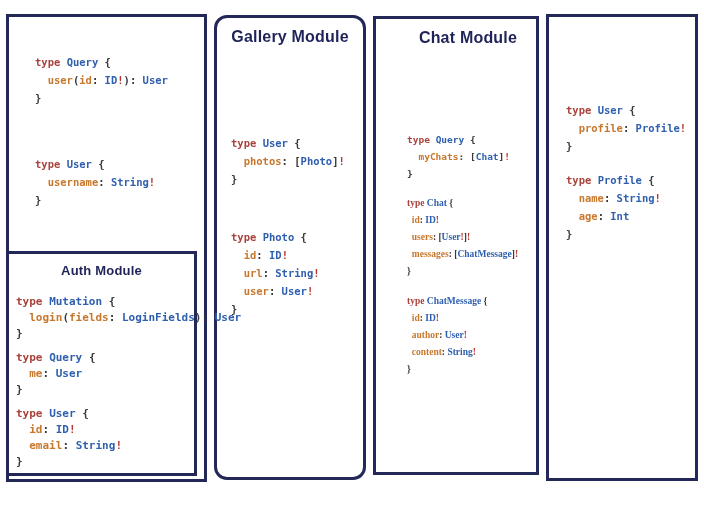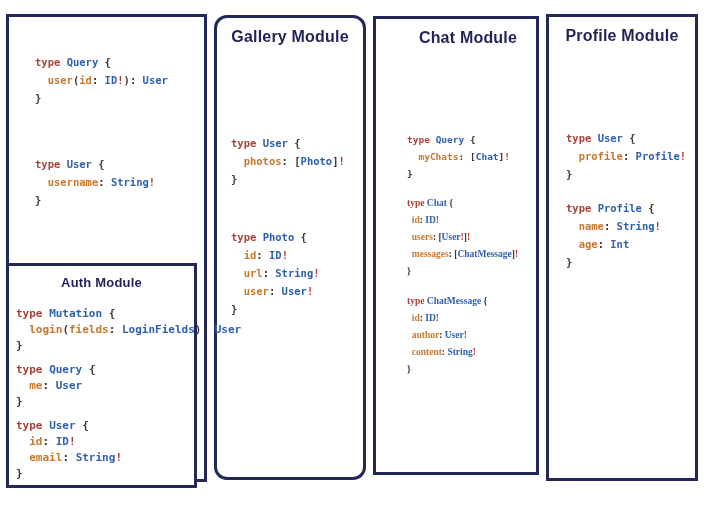--- a/index.html
+++ b/index.html
@@ -22,21 +22,21 @@
   .panel{
     position:absolute;
     box-sizing:border-box;
     background:#ffffff;
     border:3px solid var(--c-border);
   }
   .m-user   {left:6px;  top:14px;  width:201px; height:468px;}
   .m-gallery{left:214px; top:15px; width:152px; height:465px;border-radius:13px;}
   .m-chat   {left:373px; top:16px; width:166px; height:459px;padding-left:24px;}
   .m-profile{left:546px; top:14px; width:152px; height:467px;}
-  .m-auth   {left:6px;  top:263px; width:191px; height:225px; z-index:2;}
+  .m-auth   {left:6px;  top:251px; width:191px; height:225px; z-index:2;}
 
   .title{
     margin:10px 4px 0;
     text-align:center;
     font-weight:bold;
     font-size:16px;
     line-height:18px;
     color:var(--c-title);
     letter-spacing:0.2px;
   }
@@ -77,20 +77,19 @@
   <h2 class="title">Gallery Module</h2>
   <div class="code"><div class="block"><div class="line"><span class="tk-kw">type</span><span> </span><span class="tk-tn">User</span><span> </span><span class="tk-pu">{</span></div><div class="line"><span>  </span><span class="tk-fd">photos</span><span class="tk-pu">:</span><span> </span><span class="tk-pu">[</span><span class="tk-tn">Photo</span><span class="tk-pu">]</span><span class="tk-bg">!</span></div><div class="line"><span class="tk-pu">}</span></div></div><div class="block"><div class="line"><span class="tk-kw">type</span><span> </span><span class="tk-tn">Photo</span><span> </span><span class="tk-pu">{</span></div><div class="line"><span>  </span><span class="tk-fd">id</span><span class="tk-pu">:</span><span> </span><span class="tk-tn">ID</span><span class="tk-bg">!</span></div><div class="line"><span>  </span><span class="tk-fd">url</span><span class="tk-pu">:</span><span> </span><span class="tk-tn">String</span><span class="tk-bg">!</span></div><div class="line"><span>  </span><span class="tk-fd">user</span><span class="tk-pu">:</span><span> </span><span class="tk-tn">User</span><span class="tk-bg">!</span></div><div class="line"><span class="tk-pu">}</span></div></div></div>
 </section>
 
 <section class="panel m-chat">
   <h2 class="title">Chat Module</h2>
   <div class="code"><div class="block"><div class="line"><span class="tk-kw">type</span><span> </span><span class="tk-tn">Query</span><span> </span><span class="tk-pu">{</span></div><div class="line"><span>  </span><span class="tk-fd">myChats</span><span class="tk-pu">:</span><span> </span><span class="tk-pu">[</span><span class="tk-tn">Chat</span><span class="tk-pu">]</span><span class="tk-bg">!</span></div><div class="line"><span class="tk-pu">}</span></div></div><div class="block"><div class="line"><span class="tk-kw">type</span><span> </span><span class="tk-tn">Chat</span><span> </span><span class="tk-pu">{</span></div><div class="line"><span>  </span><span class="tk-fd">id</span><span class="tk-pu">:</span><span> </span><span class="tk-tn">ID</span><span class="tk-bg">!</span></div><div class="line"><span>  </span><span class="tk-fd">users</span><span class="tk-pu">:</span><span> </span><span class="tk-pu">[</span><span class="tk-tn">User</span><span class="tk-bg">!</span><span class="tk-pu">]</span><span class="tk-bg">!</span></div><div class="line"><span>  </span><span class="tk-fd">messages</span><span class="tk-pu">:</span><span> </span><span class="tk-pu">[</span><span class="tk-tn">ChatMessage</span><span class="tk-pu">]</span><span class="tk-bg">!</span></div><div class="line"><span class="tk-pu">}</span></div></div><div class="block"><div class="line"><span class="tk-kw">type</span><span> </span><span class="tk-tn">ChatMessage</span><span> </span><span class="tk-pu">{</span></div><div class="line"><span>  </span><span class="tk-fd">id</span><span class="tk-pu">:</span><span> </span><span class="tk-tn">ID</span><span class="tk-bg">!</span></div><div class="line"><span>  </span><span class="tk-fd">author</span><span class="tk-pu">:</span><span> </span><span class="tk-tn">User</span><span class="tk-bg">!</span></div><div class="line"><span>  </span><span class="tk-fd">content</span><span class="tk-pu">:</span><span> </span><span class="tk-tn">String</span><span class="tk-bg">!</span></div><div class="line"><span class="tk-pu">}</span></div></div></div>
 </section>
 
 <section class="panel m-profile">
-  <h2 class="title">Profile Module</h2>
   <div class="code"><div class="block"><div class="line"><span class="tk-kw">type</span><span> </span><span class="tk-tn">User</span><span> </span><span class="tk-pu">{</span></div><div class="line"><span>  </span><span class="tk-fd">profile</span><span class="tk-pu">:</span><span> </span><span class="tk-tn">Profile</span><span class="tk-bg">!</span></div><div class="line"><span class="tk-pu">}</span></div></div><div class="block"><div class="line"><span class="tk-kw">type</span><span> </span><span class="tk-tn">Profile</span><span> </span><span class="tk-pu">{</span></div><div class="line"><span>  </span><span class="tk-fd">name</span><span class="tk-pu">:</span><span> </span><span class="tk-tn">String</span><span class="tk-bg">!</span></div><div class="line"><span>  </span><span class="tk-fd">age</span><span class="tk-pu">:</span><span> </span><span class="tk-tn">Int</span></div><div class="line"><span class="tk-pu">}</span></div></div></div>
 </section>
 
 <section class="panel m-auth">
   <h2 class="title">Auth Module</h2>
   <div class="code"><div class="block"><div class="line"><span class="tk-kw">type</span><span> </span><span class="tk-tn">Mutation</span><span> </span><span class="tk-pu">{</span></div><div class="line"><span>  </span><span class="tk-fd">login</span><span class="tk-pu">(</span><span class="tk-fd">fields</span><span class="tk-pu">:</span><span> </span><span class="tk-tn">LoginFields</span><span class="tk-pu">)</span><span class="tk-pu">:</span><span> </span><span class="tk-tn">User</span></div><div class="line"><span class="tk-pu">}</span></div></div><div class="block"><div class="line"><span class="tk-kw">type</span><span> </span><span class="tk-tn">Query</span><span> </span><span class="tk-pu">{</span></div><div class="line"><span>  </span><span class="tk-fd">me</span><span class="tk-pu">:</span><span> </span><span class="tk-tn">User</span></div><div class="line"><span class="tk-pu">}</span></div></div><div class="block"><div class="line"><span class="tk-kw">type</span><span> </span><span class="tk-tn">User</span><span> </span><span class="tk-pu">{</span></div><div class="line"><span>  </span><span class="tk-fd">id</span><span class="tk-pu">:</span><span> </span><span class="tk-tn">ID</span><span class="tk-bg">!</span></div><div class="line"><span>  </span><span class="tk-fd">email</span><span class="tk-pu">:</span><span> </span><span class="tk-tn">String</span><span class="tk-bg">!</span></div><div class="line"><span class="tk-pu">}</span></div></div></div>
 </section>
 
 </body></html>

